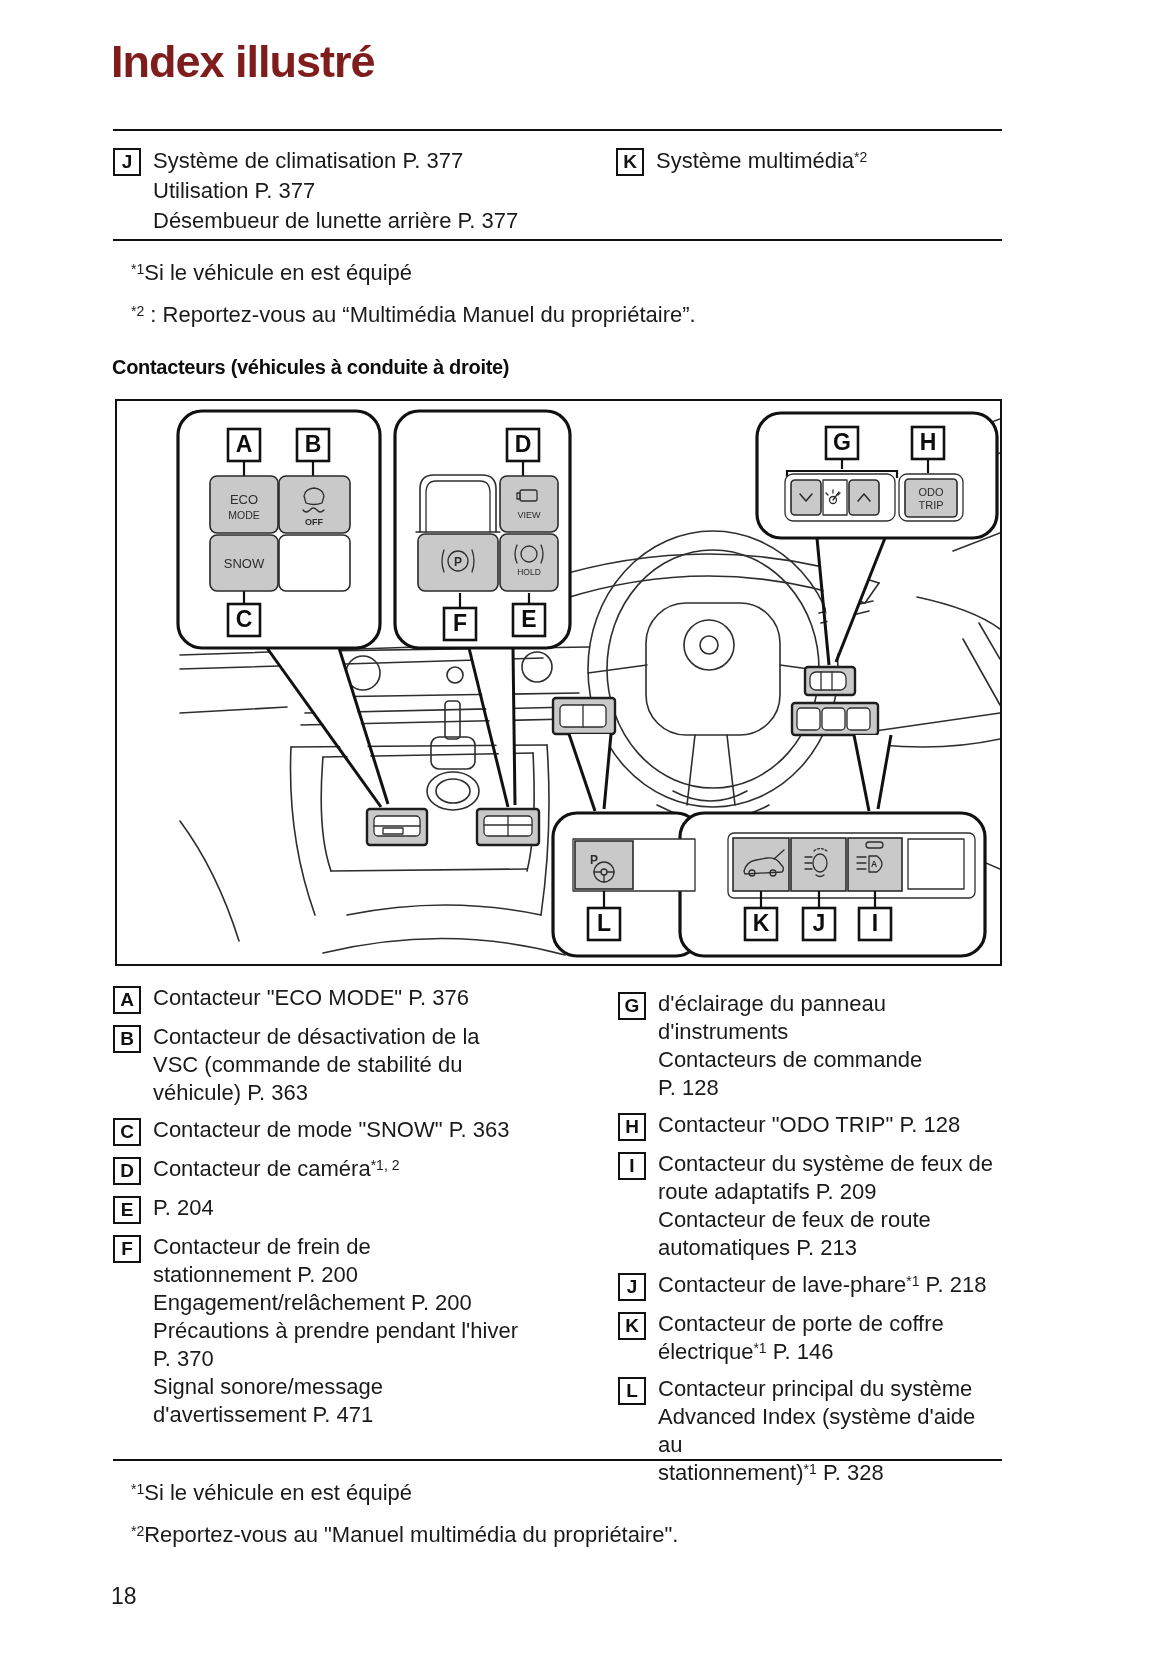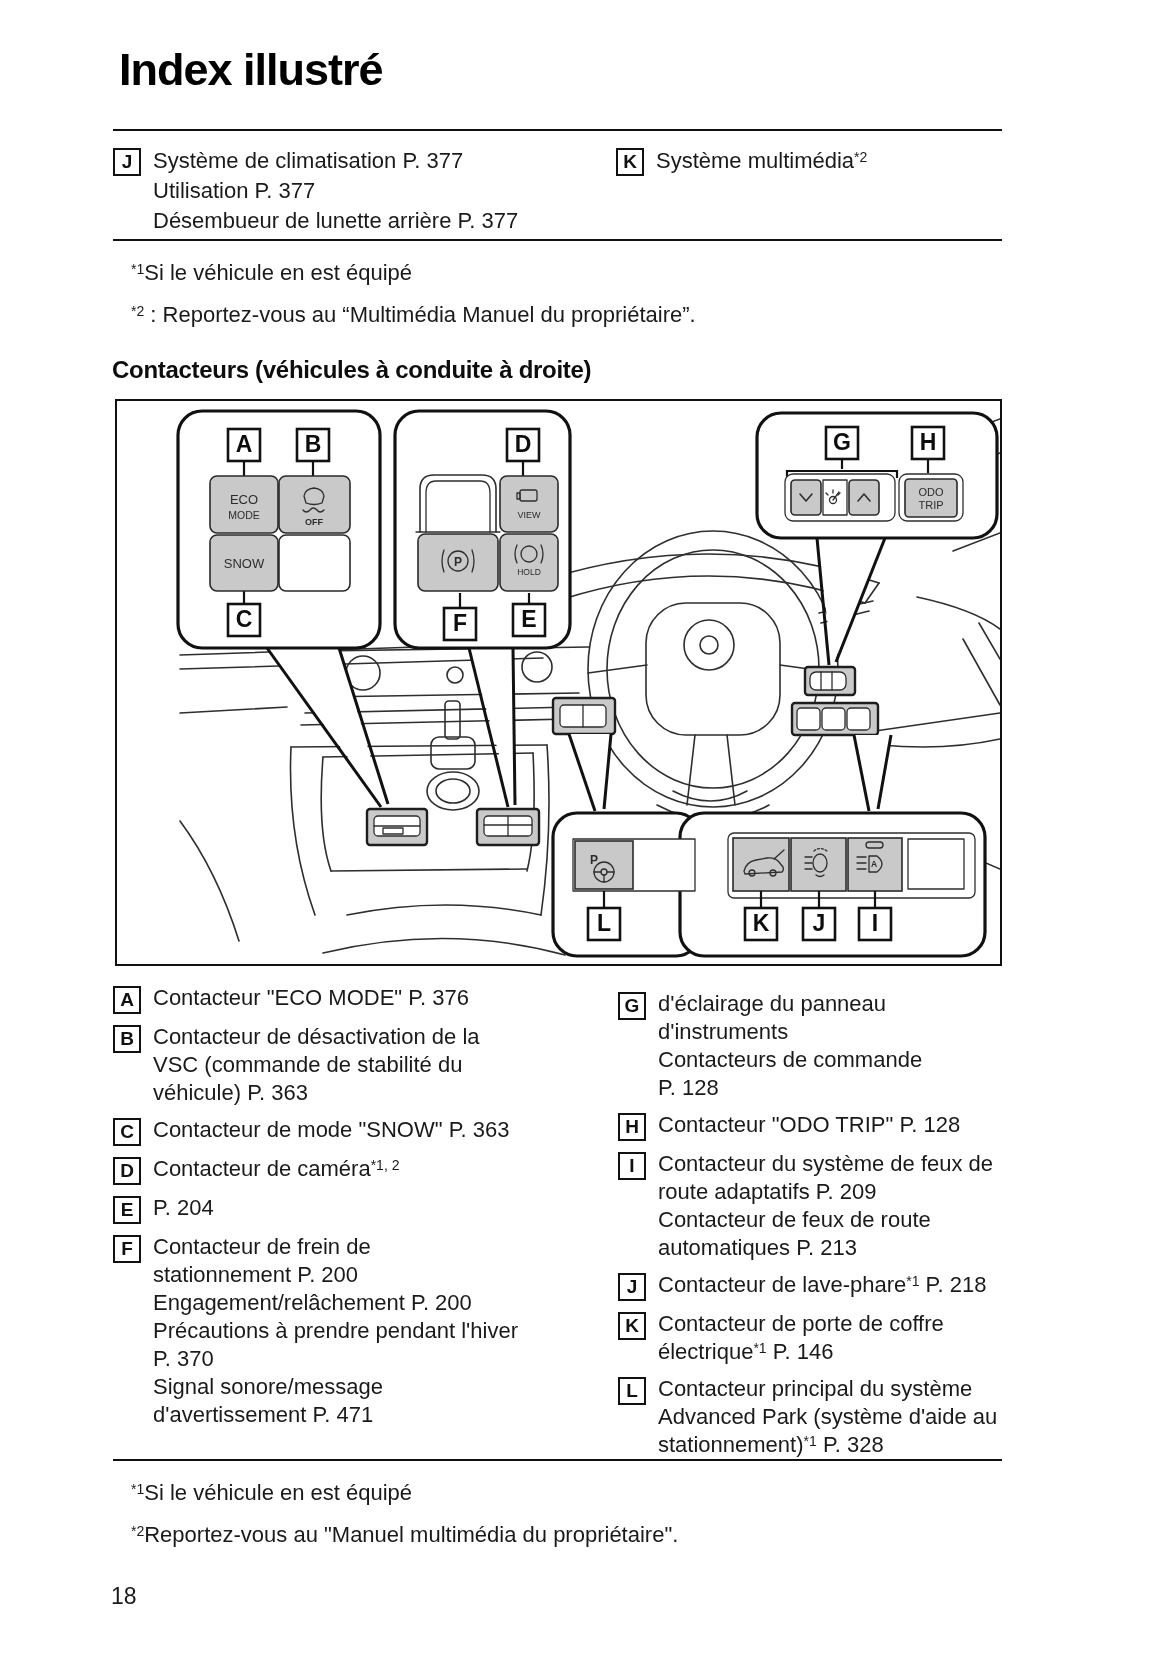--- a/index.html
+++ b/index.html
@@ -1,22 +1,22 @@
 <!DOCTYPE html>
 <html style="--btn-gray: #c9c9c9;"><head>
 <meta charset="utf-8">
 <style>
   html,body{margin:0;padding:0;background:#e8e8e8;}
   .page{
     position:relative;width:1165px;height:1653px;background:#fff;margin:0 auto;
     font-family:"Liberation Sans",sans-serif;color:#1a1a1a;overflow:hidden;
   }
   .title{
-    position:absolute;left:111px;top:36px;margin:8px;
-    font-size:45px;font-weight:bold;letter-spacing:-1px;color:#000000;
+    position:absolute;left:111px;top:36px;margin:0;
+    font-size:45px;font-weight:bold;letter-spacing:-1px;color:#7f1d1d;
   }
   .rule{position:absolute;left:113px;width:889px;border-top:2.4px solid #111;}
   .r1{top:129px;}
   .r2{top:239px;}
   .r3{top:1459px;border-top-width:2.6px;}
   .top-index{position:absolute;left:113px;top:146px;width:889px;}
   .top-index .entry:nth-child(2){position:absolute;left:503px;top:0;}
   .entry{display:flex;gap:12px;margin-bottom:9px;}
   .marker{
     flex:none;width:24px;height:24px;border:2.4px solid #111;margin-top:2px;
@@ -25,21 +25,21 @@
   }
   .lines{font-size:22px;line-height:30px;}
   .legend .lines{line-height:28px;}
   .fn{position:absolute;left:111px;width:895px;font-size:22px;margin-left:20px;}
   .fn .fn-line{margin-bottom:13px;line-height:29px;}
   .fn-top{top:258px;}
   .fn-bottom{top:1478px;}
   sup{font-size:14px;line-height:0;vertical-align:6px;}
   .heading{
     position:absolute;left:112px;top:356px;margin:0;
-    font-size:24px;font-weight:bold;letter-spacing:-0.3px;color:#0d0d0d;
+    font-size:20px;font-weight:bold;letter-spacing:-0.3px;color:#0d0d0d;
   }
   .diagram{
     position:absolute;left:115px;top:399px;width:883px;height:563px;margin:0;
     border:2.6px solid #111;background:#fff;box-sizing:content-box;
   }
   .diagram svg{display:block;width:883px;height:563px;}
   .legend{position:absolute;left:113px;top:984px;width:892px;}
   .col{position:absolute;top:0;}
   .col.left{left:0;width:482px;}
   .col.right{left:505px;top:6px;width:387px;}
@@ -479,21 +479,21 @@
           <span class="marker">K</span>
           <div class="lines">
             <div>Contacteur de porte de coffre</div>
             <div>électrique<sup>*1</sup> P. 146</div>
           </div>
         </div>
         <div class="entry">
           <span class="marker">L</span>
           <div class="lines">
             <div>Contacteur principal du système</div>
-            <div>Advanced Park (système d'aide au</div>
+            <div>Advanced Index (système d'aide au</div>
             <div>stationnement)<sup>*1</sup> P. 328</div>
           </div>
         </div>
       </div>
   </div>
 
   <div class="rule r3"></div>
   <div class="fn fn-bottom" id="fn-bottom">
       <div class="fn-line"><sup>*1</sup>Si le véhicule en est équipé</div>
       <div class="fn-line"><sup>*2</sup>Reportez-vous au "Manuel multimédia du propriétaire".</div>

